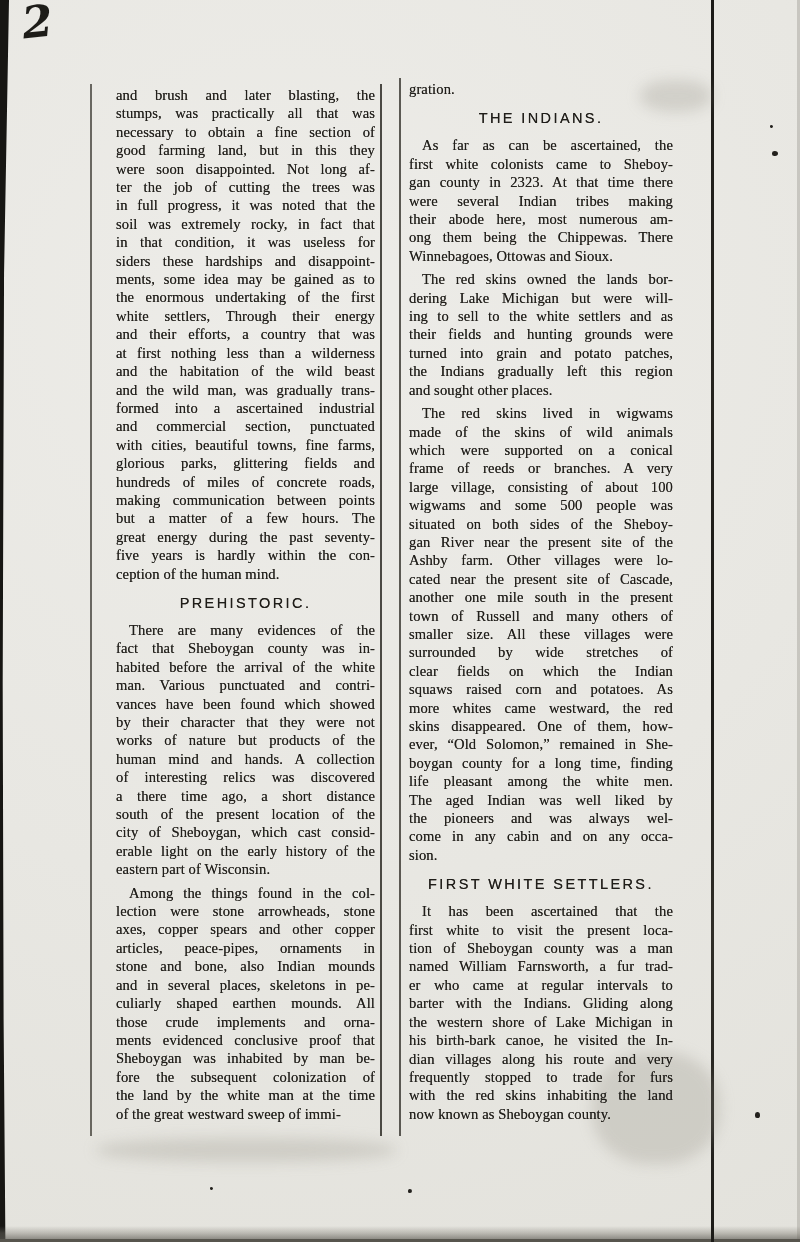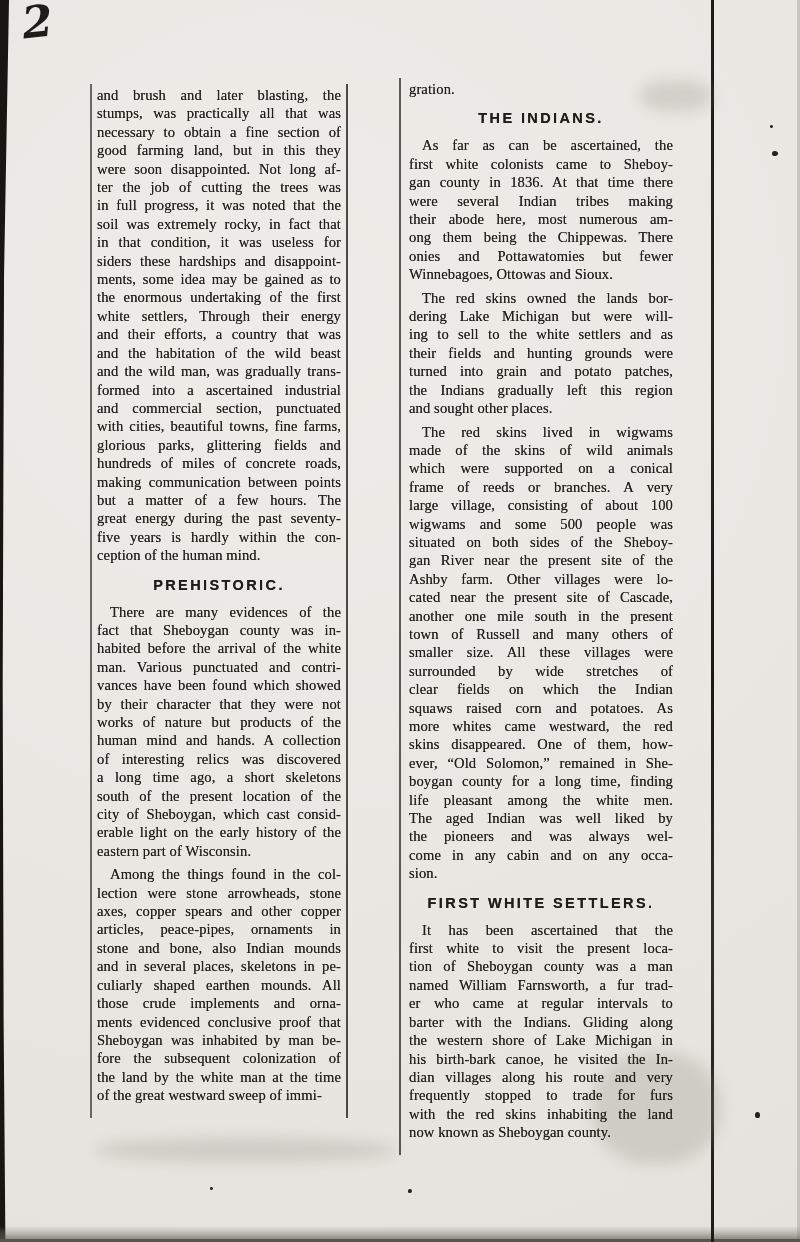--- a/index.html
+++ b/index.html
@@ -38,43 +38,43 @@
   .pagenum {
     position:absolute; left:22px; top:0px;
     font-family:"DejaVu Serif", serif; font-style:italic; font-weight:bold;
     font-size:44px; line-height:1; color:#1d1c18;
     transform: rotate(-6deg);
   }
 
   
   .col { box-sizing:border-box; position:absolute; }
   .col-left {
-    left:90px; top:84px; width:258px;
+    left:90px; top:84px; width:292px;
     border-left:2px solid rgba(62,59,52,.75);
     border-right:2px solid rgba(48,46,40,.85);
-    padding:2px 5px 8px 5px;
+    padding:2px 5px 8px 24px;
   }
   .col-right {
     left:399px; top:78px; width:281px;
     border-left:2px solid rgba(55,52,46,.8);
     padding:2px 7px 8px 8px;
   }
   .para { margin:0 0 5px 0; }
   .tline {
     font-size:14.6px; line-height:18.4px;
     color:#211f1b; letter-spacing:.1px;
     text-align:justify; text-align-last:left;
     text-shadow:0 0 .5px rgba(32,29,24,.75);
     white-space:nowrap;
   }
   .tline.just { text-align-last:justify; white-space:normal; }
   .para.indent .tline:first-child { text-indent:13px; }
   .col-heading {
     font-family:"Liberation Sans", sans-serif;
-    font-weight:bold; font-size:14.5px; letter-spacing:2.4px;
+    font-weight:normal; font-size:14.5px; letter-spacing:2.4px;
     text-align:center; color:#1f1d19;
     margin:12px 0 10px 0;
     text-shadow:0 0 .5px rgba(32,29,24,.8);
   }
 </style>
 </head>
 <body>
 
 <div class="page">
 
@@ -104,20 +104,21 @@
         <div class="tline just">were soon disappointed. Not long af-</div>
         <div class="tline just">ter the job of cutting the trees was</div>
         <div class="tline just">in full progress, it was noted that the</div>
         <div class="tline just">soil was extremely rocky, in fact that</div>
         <div class="tline just">in that condition, it was useless for</div>
         <div class="tline just">siders these hardships and disappoint-</div>
         <div class="tline just">ments, some idea may be gained as to</div>
         <div class="tline just">the enormous undertaking of the first</div>
         <div class="tline just">white settlers, Through their energy</div>
         <div class="tline just">and their efforts, a country that was</div>
+        <div class="tline just">at first nothing less than a wilderness</div>
         <div class="tline just">and the habitation of the wild beast</div>
         <div class="tline just">and the wild man, was gradually trans-</div>
         <div class="tline just">formed into a ascertained industrial</div>
         <div class="tline just">and commercial section, punctuated</div>
         <div class="tline just">with cities, beautiful towns, fine farms,</div>
         <div class="tline just">glorious parks, glittering fields and</div>
         <div class="tline just">hundreds of miles of concrete roads,</div>
         <div class="tline just">making communication between points</div>
         <div class="tline just">but a matter of a few hours. The</div>
         <div class="tline just">great energy during the past seventy-</div>
@@ -128,21 +129,21 @@
     <div class="para indent">
         <div class="tline just">There are many evidences of the</div>
         <div class="tline just">fact that Sheboygan county was in-</div>
         <div class="tline just">habited before the arrival of the white</div>
         <div class="tline just">man. Various punctuated and contri-</div>
         <div class="tline just">vances have been found which showed</div>
         <div class="tline just">by their character that they were not</div>
         <div class="tline just">works of nature but products of the</div>
         <div class="tline just">human mind and hands. A collection</div>
         <div class="tline just">of interesting relics was discovered</div>
-        <div class="tline just">a long time ago, a short skeletons</div>
+        <div class="tline just">a there time ago, a short distance</div>
         <div class="tline just">south of the present location of the</div>
         <div class="tline just">city of Sheboygan, which cast consid-</div>
         <div class="tline just">erable light on the early history of the</div>
         <div class="tline">eastern part of Wisconsin.</div>
       </div>
     <div class="para indent">
         <div class="tline just">Among the things found in the col-</div>
         <div class="tline just">lection were stone arrowheads, stone</div>
         <div class="tline just">axes, copper spears and other copper</div>
         <div class="tline just">articles, peace-pipes, ornaments in</div>
@@ -159,25 +160,24 @@
   </div>
 
   <div class="col col-right">
     <div class="para cont">
         <div class="tline">gration.</div>
       </div>
     <h2 class="col-heading">THE INDIANS.</h2>
     <div class="para indent">
         <div class="tline just">As far as can be ascertained, the</div>
         <div class="tline just">first white colonists came to Sheboy-</div>
-        <div class="tline just">gan county in 1836. At that time there</div>
+        <div class="tline just">gan county in 2323. At that time there</div>
         <div class="tline just">were several Indian tribes making</div>
         <div class="tline just">their abode here, most numerous am-</div>
         <div class="tline just">ong them being the Chippewas. There</div>
-        <div class="tline just">onies and Pottawatomies but fewer</div>
         <div class="tline">Winnebagoes, Ottowas and Sioux.</div>
       </div>
     <div class="para indent">
         <div class="tline just">The red skins owned the lands bor-</div>
         <div class="tline just">dering Lake Michigan but were will-</div>
         <div class="tline just">ing to sell to the white settlers and as</div>
         <div class="tline just">their fields and hunting grounds were</div>
         <div class="tline just">turned into grain and potato patches,</div>
         <div class="tline just">the Indians gradually left this region</div>
         <div class="tline">and sought other places.</div>

